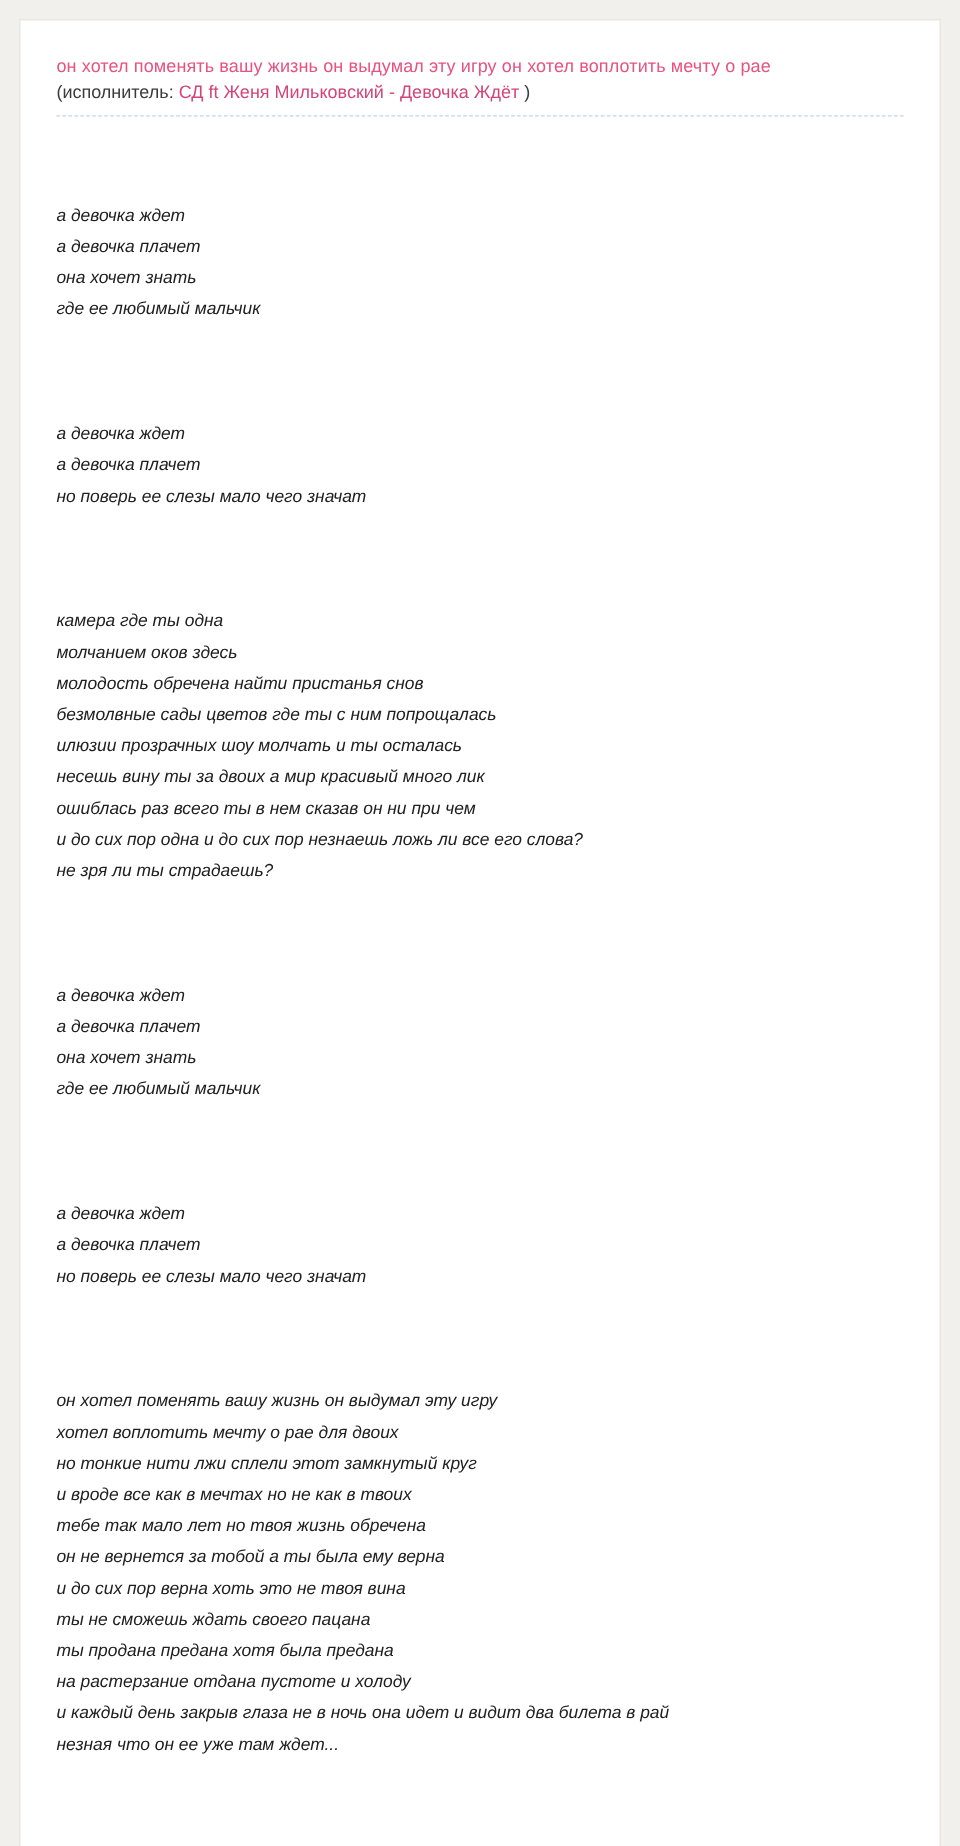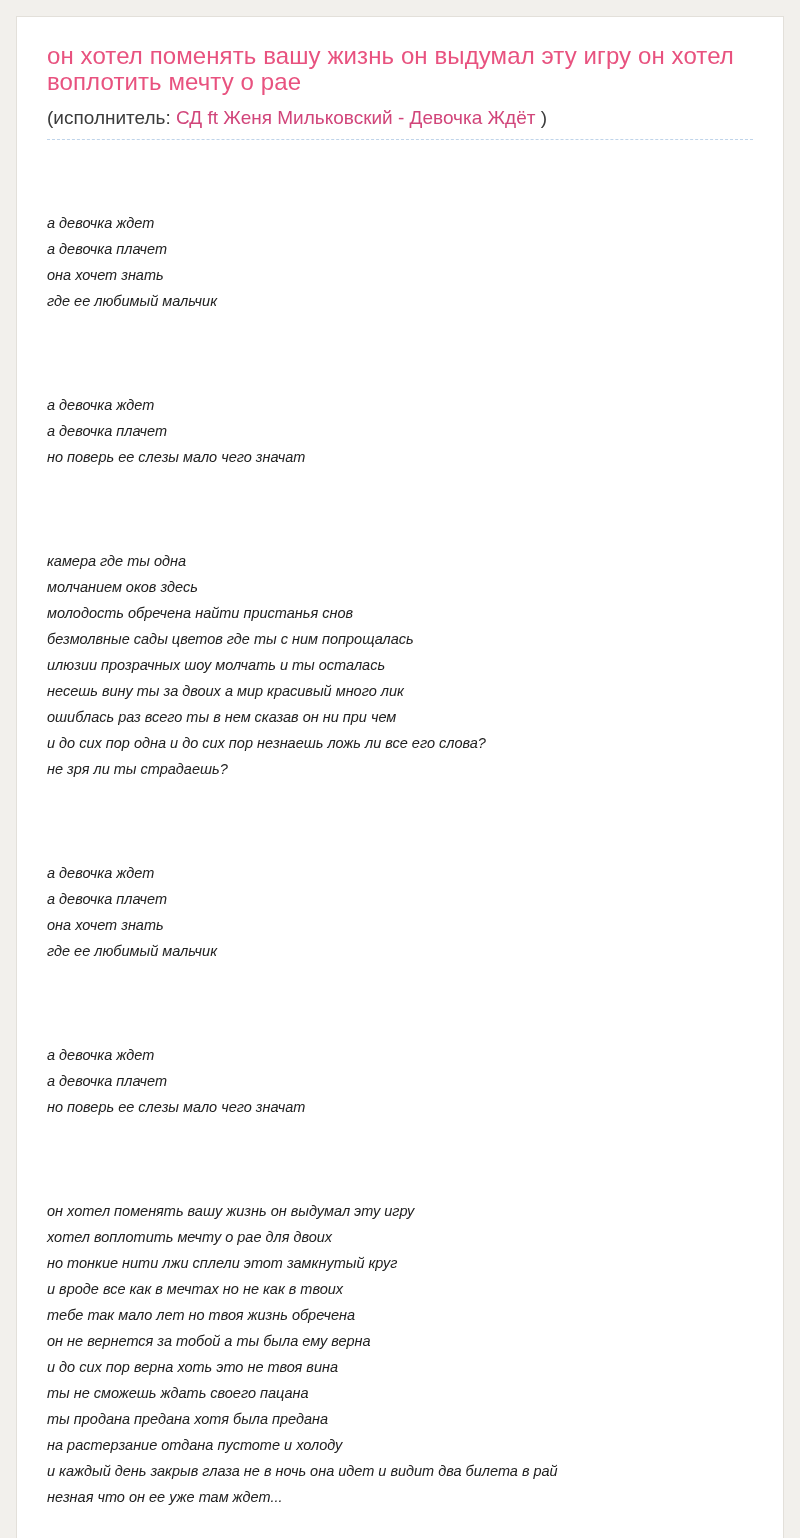--- a/index.html
+++ b/index.html
@@ -22,29 +22,29 @@
   .card {
     box-sizing: border-box;
     width: 768px;
     min-height: 1506px;
     background: #ffffff;
     border: 1px solid #e3e0da;
     padding: 26px 30px 30px 30px;
   }
   .song-title {
     margin: 0;
-    font-size: 24px;
+    font-size: 15px;
     line-height: 26px;
     font-weight: normal;
     color: #e8527f;
     letter-spacing: 0.1px;
   }
   .artist-line {
-    margin-top: 12px;
-    font-size: 19px;
+    margin-top: 0;
+    font-size: 15px;
     color: #3b3b3b;
     padding-bottom: 10px;
     border-bottom: 1px dashed #bfd4ea;
   }
   .artist-line .label {
     color: #3b3b3b;
   }
   .artist-line a {
     color: #d1457a;
     text-decoration: none;

